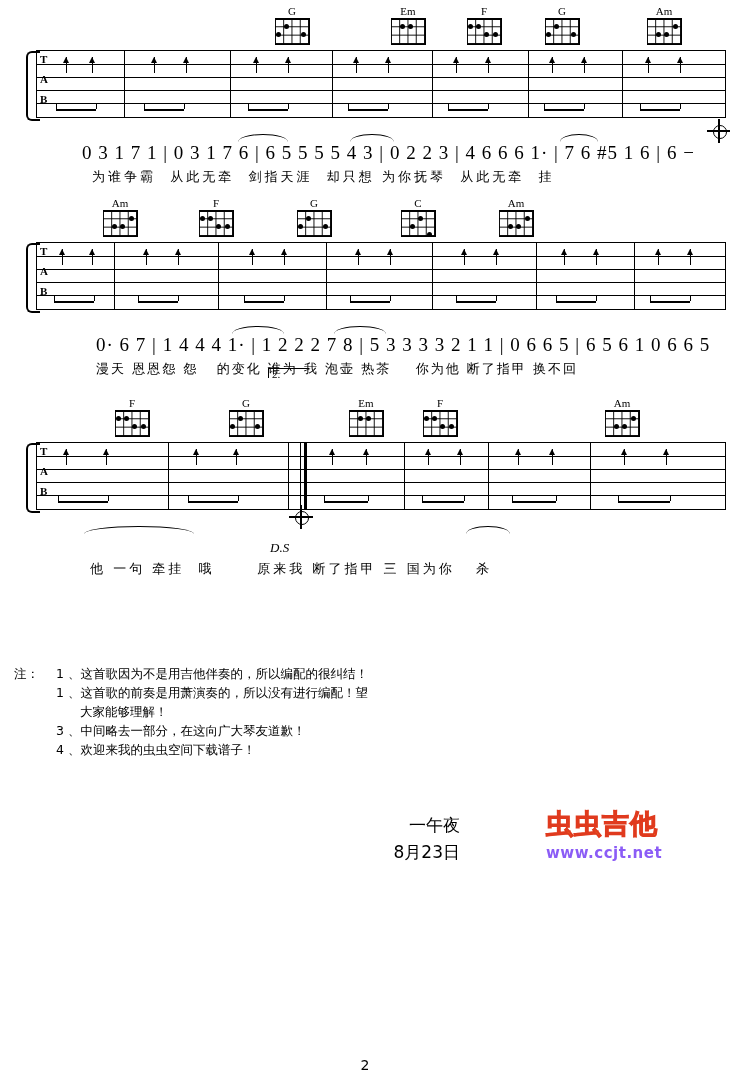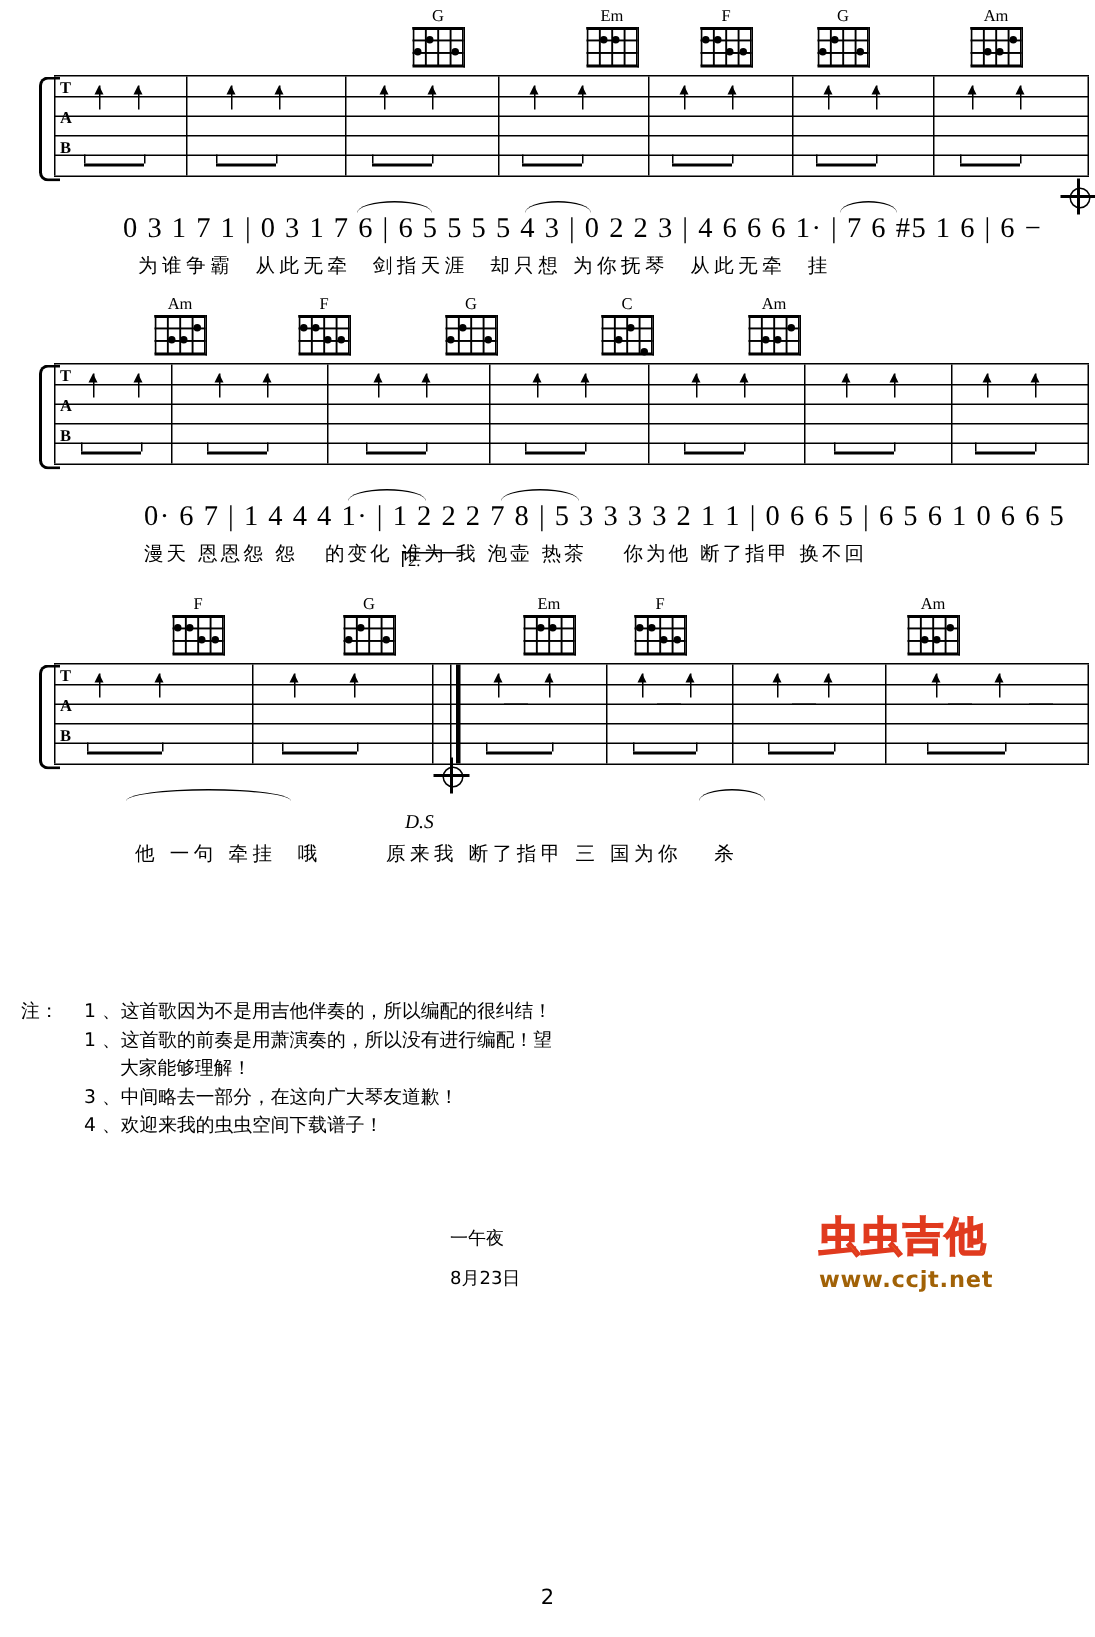--- a/index.html
+++ b/index.html
@@ -40,26 +40,26 @@
   
   .nb{position:absolute;white-space:pre;}
 
   .slur{position:absolute;border-top:1.4px solid #000;border-radius:50%/100% 100% 0 0;height:7px;}
 
   .notestxt{font-family:"Liberation Serif",serif;font-size:19px;letter-spacing:1px;}
 
   .footnotes{position:absolute;left:14px;top:664px;font-family:"DejaVu Sans",sans-serif;font-size:12.5px;line-height:19px;}
   .footnotes .fn{white-space:pre;}
 
-  .sign{position:absolute;left:300px;top:812px;font-family:"DejaVu Sans",sans-serif;font-size:12px;line-height:27px;text-align:left;width:160px;}
+  .sign{position:absolute;left:300px;top:812px;font-family:"DejaVu Sans",sans-serif;font-size:17px;line-height:27px;text-align:right;width:160px;}
 
   .logo{position:absolute;left:546px;top:806px;width:160px;height:56px;}
   .logo .zh{font-family:"DejaVu Sans",sans-serif;font-weight:bold;font-size:27px;color:#f7941e;letter-spacing:1px;
     -webkit-text-stroke:1px #e03a1e;}
-  .logo .url{font-family:"DejaVu Sans",sans-serif;font-weight:bold;font-size:15px;color:#a16207;letter-spacing:0.5px;margin-top:2px;}
+  .logo .url{font-family:"DejaVu Sans",sans-serif;font-weight:bold;font-size:15px;color:#8b5cf6;letter-spacing:0.5px;margin-top:2px;}
 
   .pageno{position:absolute;left:0;right:0;bottom:18px;text-align:center;font-family:"DejaVu Sans",sans-serif;font-size:14px;}
 
   .coda{position:absolute;width:18px;height:18px;}
   .coda:before{content:"";position:absolute;left:8px;top:-3px;width:1.5px;height:24px;background:#000;}
   .coda:after{content:"";position:absolute;left:-3px;top:8px;width:24px;height:1.5px;background:#000;}
   .coda i{position:absolute;left:3px;top:3px;width:12px;height:12px;border:1.5px solid #000;border-radius:50%;}
 
   .ending{position:absolute;border-top:1.4px solid #000;border-left:1.4px solid #000;height:9px;}
   .ending span{position:absolute;left:3px;top:-1px;font-size:11px;font-family:"Liberation Serif",serif;}

